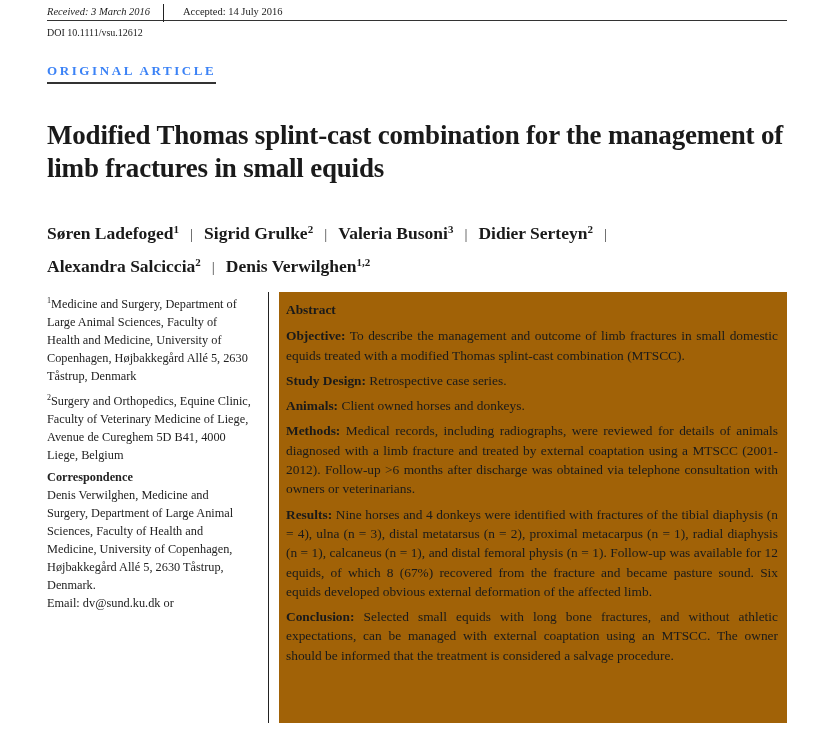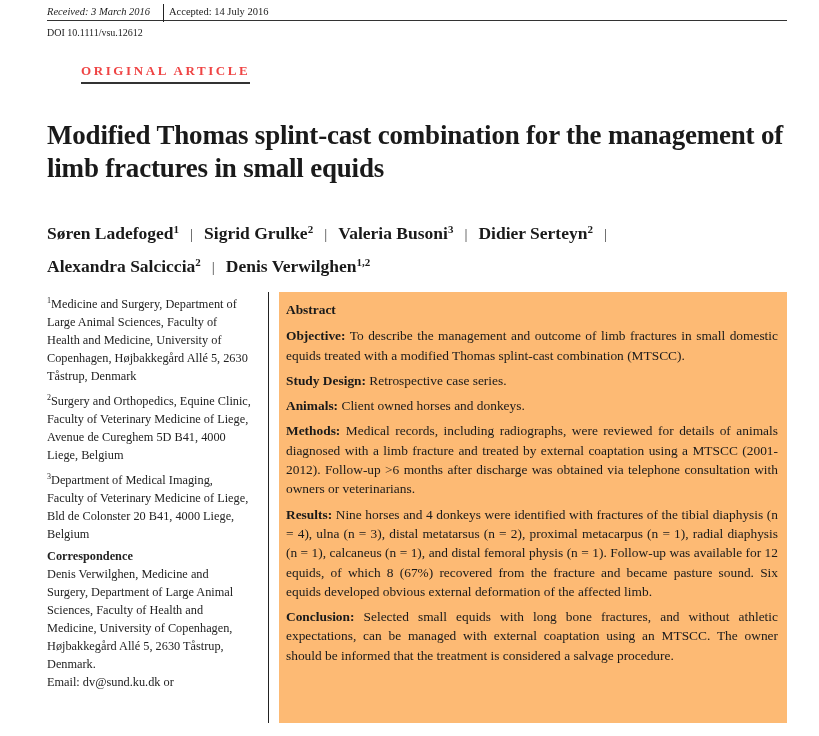--- a/index.html
+++ b/index.html
@@ -7,25 +7,25 @@
     width: 819px; height: 736px; position: relative; overflow: hidden;
     font-family: "Liberation Serif", "DejaVu Serif", serif; color: #1a1a1a;
   }
   .topline {
     position: absolute; left: 47px; top: 4px; width: 740px; height: 16px;
     border-bottom: 1px solid #333;
     font-size: 10.5px; color: #222;
   }
   .topline .received { position: absolute; left: 0; top: 2px; font-style: italic; }
   .topline .sep { position: absolute; left: 116px; top: 0; width: 1px; height: 18px; background: #222; }
-  .topline .accepted { position: absolute; left: 122px; top: 2px; }
+  .topline .accepted { position: absolute; left: 136px; top: 2px; }
   .doi { position: absolute; left: 47px; top: 27px; font-size: 10px; color: #222; }
   .category {
     position: absolute; left: 47px; top: 63px; font-size: 13px; font-weight: bold;
-    letter-spacing: 2.6px; color: #ef4444; padding-bottom: 3px; border-bottom: 2px solid #333; margin-left: 34px;
+    letter-spacing: 2.6px; color: #3b82f6; padding-bottom: 3px; border-bottom: 2px solid #333;
   }
   .title {
     position: absolute; left: 47px; top: 119px; width: 740px;
     font-size: 27px; font-weight: bold; line-height: 33px; color: #1a1a1a; letter-spacing: -0.2px;
   }
   .authors {
     position: absolute; left: 47px; top: 215px; width: 740px;
     font-size: 17.5px; font-weight: bold; line-height: 28px; color: #1a1a1a;
   }
   .authors .author { white-space: nowrap; margin-top: 42px; }
@@ -34,21 +34,21 @@
   .affil {
     position: absolute; left: 47px; top: 292px; width: 205px;
     font-size: 12.3px; line-height: 18px; color: #222;
   }
   .affil p { margin: 0 0 4px 0; }
   .affil sup { font-size: 8px; vertical-align: 5px; }
   .affil .corr-head { font-weight: bold; margin-top: 2px; }
   .vrule { position: absolute; left: 268px; top: 292px; width: 1px; height: 431px; background: #222; }
   .abstract-box {
     position: absolute; left: 279px; top: 292px; width: 508px; height: 431px;
-    background: #fdba74;
+    background: #a16207;
   }
   .abstract-inner {
     position: absolute; left: 7px; top: 8px; width: 492px;
     font-size: 13.4px; line-height: 19.3px; color: #1a1a1a; text-align: justify;
   }
   .abstract-inner .abs-title { font-weight: bold; margin: 0 0 7px 0; }
   .abstract-inner p { margin: 0 0 6px 0; }
   .abstract-inner .label { font-weight: bold; }
 </style>
 </head>
@@ -66,21 +66,20 @@
 <h1 class="title" style="margin:0">Modified Thomas splint-cast combination for the management of limb fractures in small equids</h1>
 
 <div class="authors">
   <span class="author"><span>Søren Ladefoged</span><sup>1</sup></span><span class="bar">|</span><span class="author"><span>Sigrid Grulke</span><sup>2</sup></span><span class="bar">|</span><span class="author"><span>Valeria Busoni</span><sup>3</sup></span><span class="bar">|</span><span class="author"><span>Didier Serteyn</span><sup>2</sup></span><span class="bar">|</span><br>
   <span class="author"><span>Alexandra Salciccia</span><sup>2</sup></span><span class="bar">|</span><span class="author"><span>Denis Verwilghen</span><sup>1,2</sup></span>
 </div>
 
 <div class="affil">
   <p><sup>1</sup><span>Medicine and Surgery, Department of Large Animal Sciences, Faculty of Health and Medicine, University of Copenhagen, Højbakkegård Allé 5, 2630 Tåstrup, Denmark</span></p>
   <p><sup>2</sup><span>Surgery and Orthopedics, Equine Clinic, Faculty of Veterinary Medicine of Liege, Avenue de Cureghem 5D B41, 4000 Liege, Belgium</span></p>
-  <p><sup>3</sup><span>Department of Medical Imaging, Faculty of Veterinary Medicine of Liege, Bld de Colonster 20 B41, 4000 Liege, Belgium</span></p>
   <div class="corr-head">Correspondence</div>
   <div>Denis Verwilghen, Medicine and Surgery, Department of Large Animal Sciences, Faculty of Health and Medicine, University of Copenhagen, Højbakkegård Allé 5, 2630 Tåstrup, Denmark.</div>
   <div>Email: dv@sund.ku.dk or</div>
 </div>
 
 <div class="vrule"></div>
 
 <div class="abstract-box">
   <div class="abstract-inner">
     <div class="abs-title">Abstract</div>

